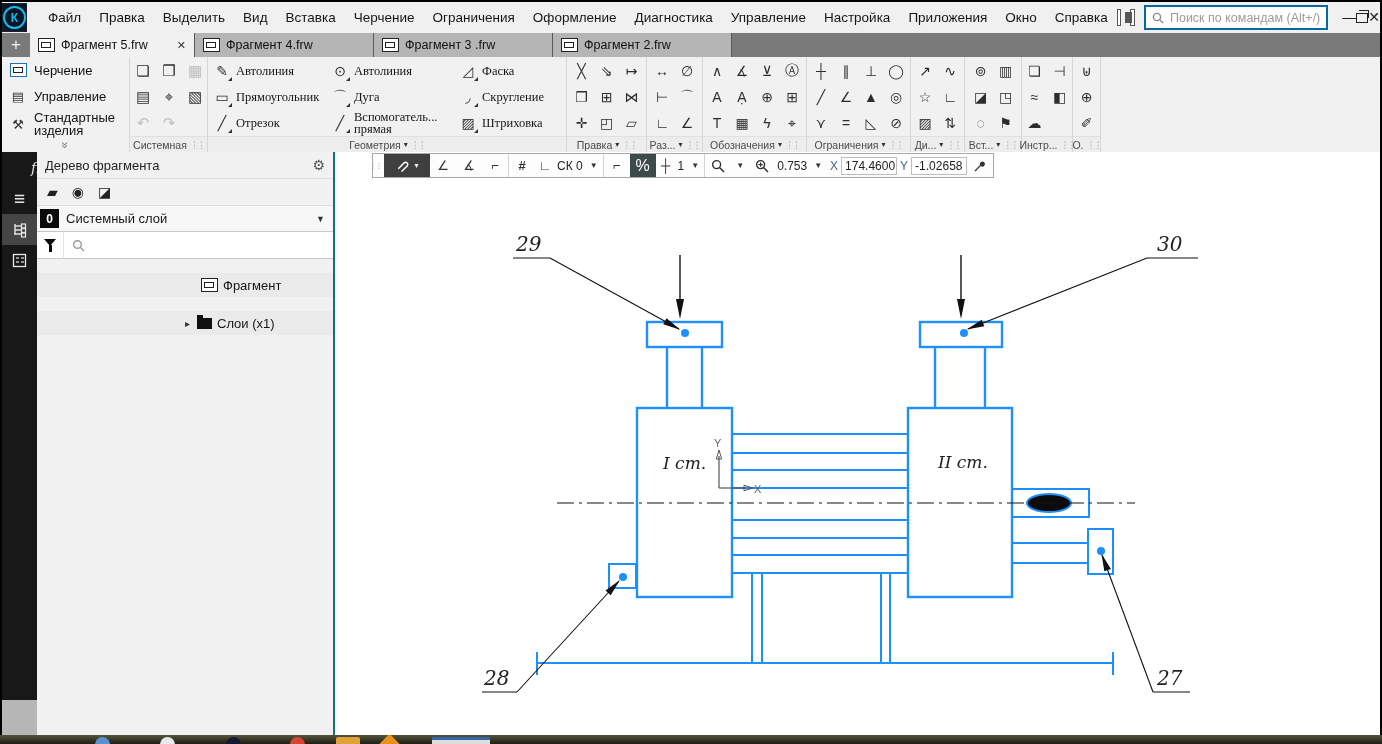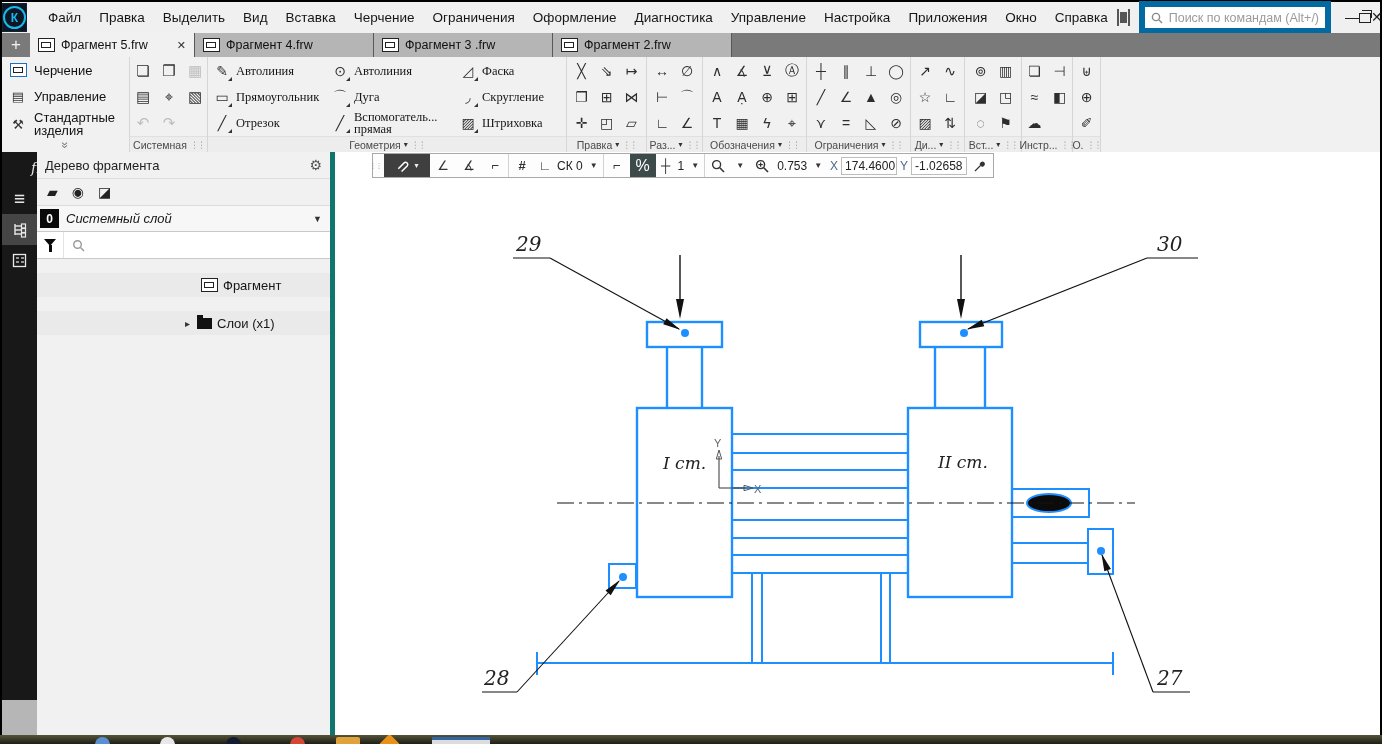--- a/index.html
+++ b/index.html
@@ -11,21 +11,21 @@
   .titlebar{position:absolute;left:2px;top:2px;right:2px;height:31px;background:#f0f0f0;
             display:flex;align-items:center;border-bottom:1px solid #d7d7d7;}
   .logo{width:29px;height:29px;background:#0d1626;display:flex;align-items:center;justify-content:center;
         margin-right:12px;border:1px solid #123;box-sizing:border-box;}
   .logo .ring{width:19px;height:19px;border:2.5px solid #19b9e8;border-radius:50%;color:#19b9e8;
         font-size:12px;font-weight:bold;display:flex;align-items:center;justify-content:center;}
   .menu-item{font-size:13.5px;color:#161616;padding:0 9px;line-height:31px;cursor:default;white-space:nowrap;}
   .tb-space{flex:1;}
   .winlayout{width:20px;height:15px;border:1px solid #555;background:#fff;margin-right:9px;position:relative;}
   .winlayout.alt::after{content:"";position:absolute;right:2px;top:2px;bottom:2px;width:7px;background:#555;}
-  .search{width:198px;height:21px;background:#fff;border:6px solid #0369a1;display:flex;align-items:center;
+  .search{width:198px;height:21px;background:#fff;border:2px solid #0369a1;display:flex;align-items:center;
           padding:0 6px;margin-right:14px;}
   .search .ph{color:#9b9b9b;font-size:12.5px;margin-left:6px;white-space:nowrap;overflow:hidden;}
   .wbtn{width:30px;text-align:center;font-size:14px;color:#222;line-height:31px;}
   .restore-glyph{display:inline-block;width:10px;height:8px;border:1px solid #222;position:relative;top:1px;}
   .restore-glyph::before{content:"";position:absolute;left:2px;top:-4px;width:9px;height:7px;border:1px solid #222;border-bottom:none;border-left:none;}
 
   
   .tabbar{position:absolute;left:2px;top:33px;right:2px;height:24px;background:#7a7a7a;display:flex;align-items:stretch;}
   .newtab{width:28px;color:#f2f2f2;font-size:17px;display:flex;align-items:center;justify-content:center;}
   .tab{display:flex;align-items:center;gap:6px;padding:0 8px;border-right:1px solid #585858;background:#b5b5b5;
@@ -75,29 +75,29 @@
   .rib-fill{flex:1;border-right:none;}
 
   
   .strip{position:absolute;left:2px;top:152px;width:35px;height:548px;background:#181818;}
   .strip-cell{height:31px;display:flex;align-items:center;justify-content:center;color:#e3e3e3;}
   .strip-cell.active{background:#454545;}
   .strip-fx{font-style:italic;font-family:"DejaVu Serif", serif;font-size:14px;margin-left:36px;}
   .strip-foot{position:absolute;left:2px;top:700px;width:35px;height:35px;background:#b6b6b6;}
 
   
-  .panel{position:absolute;left:37px;top:152px;width:298px;height:583px;background:#f1f1f1;border-right:5px solid #0f766e;box-sizing:border-box;}
+  .panel{position:absolute;left:37px;top:152px;width:298px;height:583px;background:#f1f1f1;border-right:2px solid #0f766e;box-sizing:border-box;}
   .p-head{height:26px;display:flex;align-items:center;padding:0 8px;font-size:13px;color:#222;border-bottom:1px solid #dcdcdc;}
   .p-head .gear{margin-left:auto;color:#555;font-size:14px;}
   .p-tools{height:26px;display:flex;align-items:center;gap:14px;padding-left:10px;border-bottom:1px solid #dcdcdc;}
   .p-tools span{font-size:14px;color:#222;}
   .p-layer{height:25px;display:flex;align-items:center;background:#f7f7f7;border-bottom:1px solid #c9c9c9;}
   .lay0{width:19px;height:19px;background:#0a0a0a;color:#fff;font-size:12px;font-weight:bold;
         display:flex;align-items:center;justify-content:center;margin:0 7px 0 3px;}
-  .p-layer .lname{font-size:13px;color:#161616;font-style:italic;}
+  .p-layer .lname{font-size:13px;color:#161616;}
   .p-layer .dd{margin-left:auto;margin-right:8px;font-size:9px;color:#333;}
   .p-filter{height:26px;display:flex;align-items:center;background:#fff;border-bottom:1px solid #c9c9c9;}
   .funnel{width:26px;height:100%;display:flex;align-items:center;justify-content:center;border-right:1px solid #e3e3e3;}
   .funnel i{display:block;width:0;height:0;border:6px solid transparent;border-top:7px solid #0a0a0a;position:relative;}
   .funnel i::after{content:"";position:absolute;left:-1.5px;top:-1px;width:3px;height:7px;background:#0a0a0a;}
   .p-filter svg{margin-left:8px;}
   .trow{height:24px;background:#eaeaea;margin-top:14px;display:flex;align-items:center;font-size:13px;color:#161616;}
   .trow .ind{width:158px;flex:0 0 auto;}
   .trow .arr{width:12px;color:#333;font-size:10px;}
   .folder{width:15px;height:11px;background:#111;position:relative;margin-right:5px;flex:0 0 auto;}

